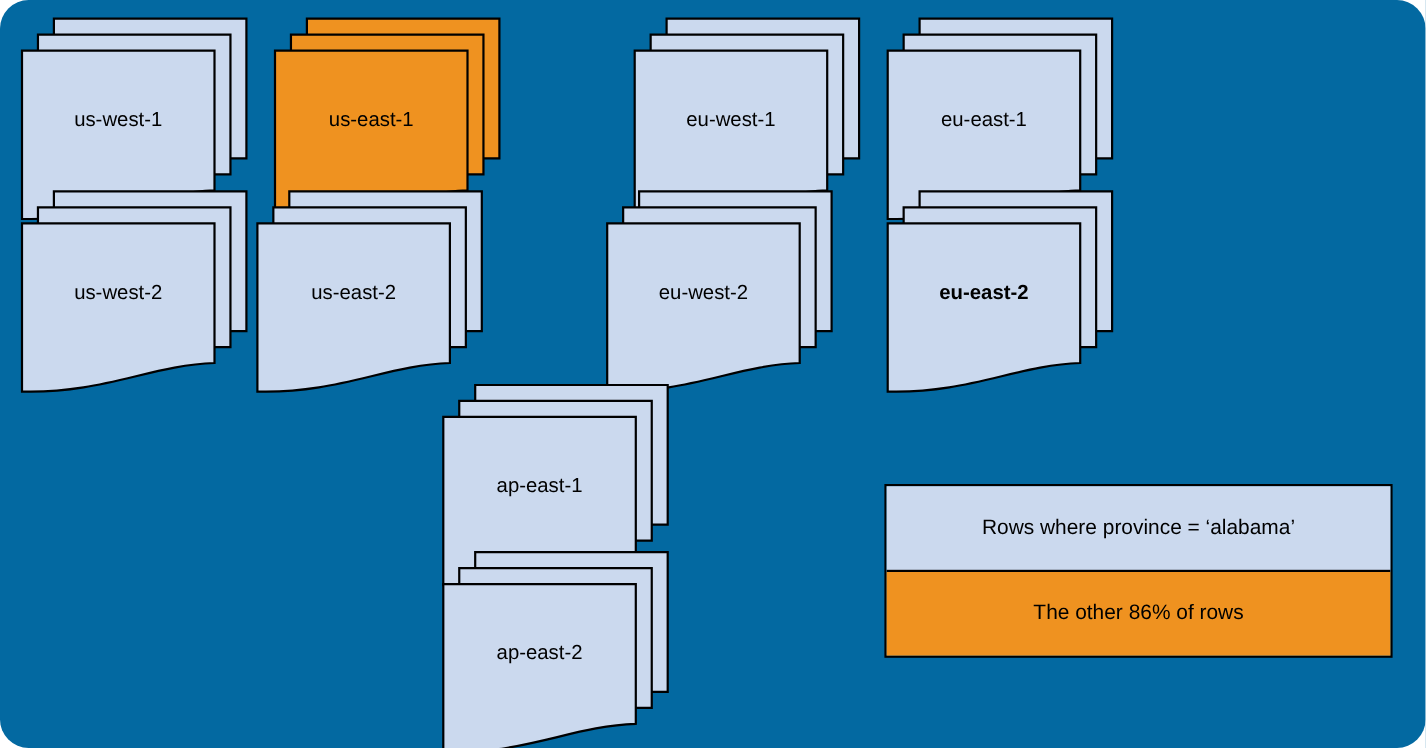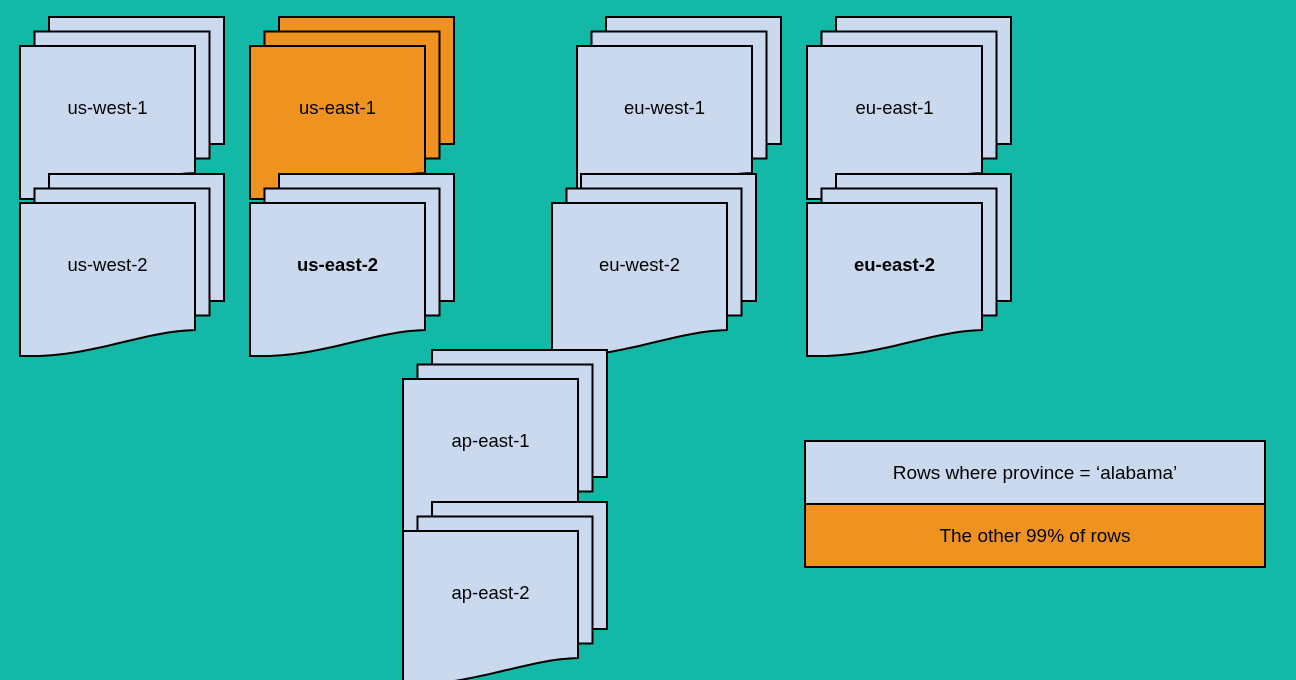--- a/index.html
+++ b/index.html
@@ -11,21 +11,22 @@
   body {
     width: 1296px;
     height: 680px;
     font-family: "Liberation Sans", sans-serif;
     overflow: hidden;
   }
   #canvas {
     position: relative;
     width: 1296px;
     height: 680px;
-    background: #14b8a6;
+    background: #0369a1;
+    border-radius: 26px;
   }
   .stack {
     position: absolute;
   }
   .stack svg {
     display: block;
     overflow: visible;
   }
   .doc-label {
     font-family: "Liberation Sans", sans-serif;
@@ -33,21 +34,21 @@
     fill: #000000;
     text-anchor: middle;
     dominant-baseline: middle;
     pointer-events: none;
   }
   .legend {
     position: absolute;
     left: 804px;
     top: 440px;
     width: 462px;
-    height: 128px;
+    height: 158px;
     box-sizing: border-box;
     border: 2px solid #000000;
     display: flex;
     flex-direction: column;
   }
   .legend-row {
     flex: 1 1 0;
     display: flex;
     align-items: center;
     justify-content: center;
@@ -102,21 +103,21 @@
         </svg>
       </div>
       <div class="stack" style="left: 18px; top: 172px; text-decoration: underline;">
         <svg width="210" height="190" viewBox="0 0 210 190">
           <path d="M 31 2 L 206 2 L 206 129 L 31 129 Z" fill="#cbd9ee" stroke="#000000" stroke-width="2" stroke-linejoin="miter"></path>
           <path d="M 16.5 16.5 L 191.5 16.5 L 191.5 143.5 L 16.5 143.5 Z" fill="#cbd9ee" stroke="#000000" stroke-width="2" stroke-linejoin="miter"></path>
           <path d="M 2 31 L 177 31 L 177 158 C 119.25 160 75.5 186 2 184 Z" fill="#cbd9ee" stroke="#000000" stroke-width="2" stroke-linejoin="miter"></path>
           <text class="doc-label" x="89.5" y="94.5">us-west-2</text>
         </svg>
       </div>
-      <div class="stack" style="left: 248px; top: 172px; font-weight: bold;">
+      <div class="stack" style="left: 232px; top: 172px;">
         <svg width="210" height="190" viewBox="0 0 210 190">
           <path d="M 31 2 L 206 2 L 206 129 L 31 129 Z" fill="#cbd9ee" stroke="#000000" stroke-width="2" stroke-linejoin="miter"></path>
           <path d="M 16.5 16.5 L 191.5 16.5 L 191.5 143.5 L 16.5 143.5 Z" fill="#cbd9ee" stroke="#000000" stroke-width="2" stroke-linejoin="miter"></path>
           <path d="M 2 31 L 177 31 L 177 158 C 119.25 160 75.5 186 2 184 Z" fill="#cbd9ee" stroke="#000000" stroke-width="2" stroke-linejoin="miter"></path>
           <text class="doc-label" x="89.5" y="94.5">us-east-2</text>
         </svg>
       </div>
       <div class="stack" style="left: 550px; top: 172px;">
         <svg width="210" height="190" viewBox="0 0 210 190">
           <path d="M 31 2 L 206 2 L 206 129 L 31 129 Z" fill="#cbd9ee" stroke="#000000" stroke-width="2" stroke-linejoin="miter"></path>
@@ -149,17 +150,17 @@
           <text class="doc-label" x="89.5" y="94.5">ap-east-2</text>
         </svg>
       </div>
     </div>
 
   <div class="legend">
     <div class="legend-row top">
       <span>Rows where province = ‘alabama’</span>
     </div>
     <div class="legend-row bottom">
-      <span>The other 99% of rows</span>
+      <span>The other 86% of rows</span>
     </div>
   </div>
 
 </div>
 
 </body></html>

